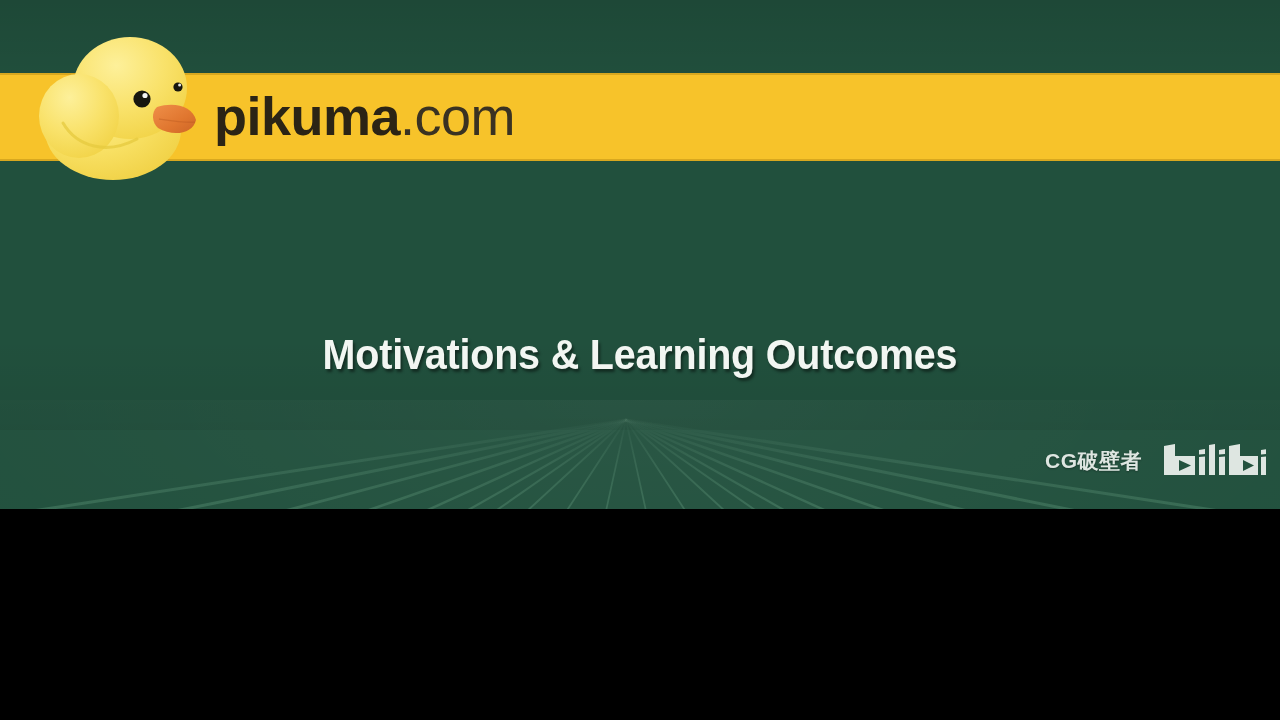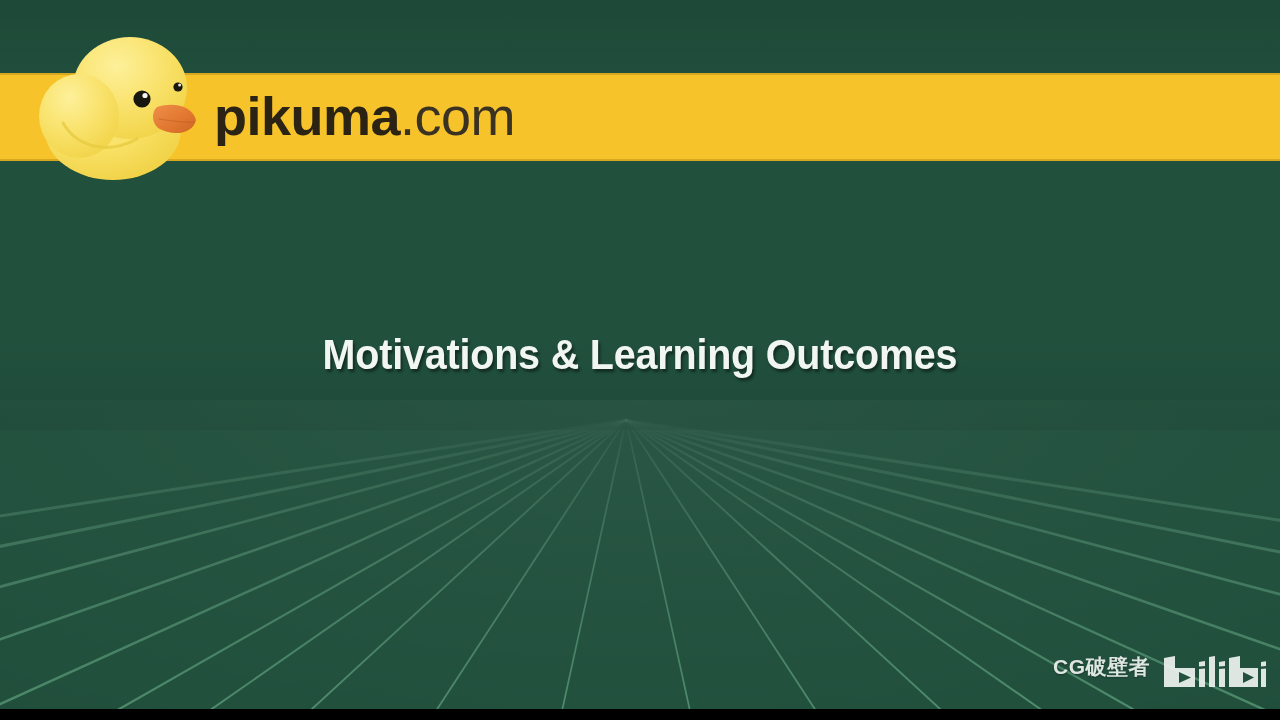--- a/index.html
+++ b/index.html
@@ -4,21 +4,21 @@
 <title>pikuma.com slide</title>
 <style>
   html, body {
     margin: 0;
     padding: 0;
     background: #000;
   }
   #slide {
     position: relative;
     width: 1280px;
-    height: 709px;
+    height: 509px;
     overflow: hidden;
     background: #21503d;
     font-family: "Liberation Sans", "DejaVu Sans", sans-serif;
     user-select: none;
   }
 
   
   #grid-floor {
     position: absolute;
     left: 0;
@@ -112,23 +112,24 @@
     transform: scaleX(0.94);
   }
   #slide-title .amp {
     font-weight: 600;
   }
 
   
   #watermark {
     position: absolute;
     right: 14px;
-    bottom: 16px;
+    bottom: 28px;
     display: flex;
-    gap: 12px;
+    align-items: center;
+    gap: 20px;
     opacity: 0.92;
   }
   #watermark-label {
     font-size: 21px;
     font-weight: 700;
     color: #eef3ef;
     letter-spacing: 0.5px;
     text-shadow: 0 1px 2px rgba(0,0,0,0.35);
     white-space: nowrap;
   }

